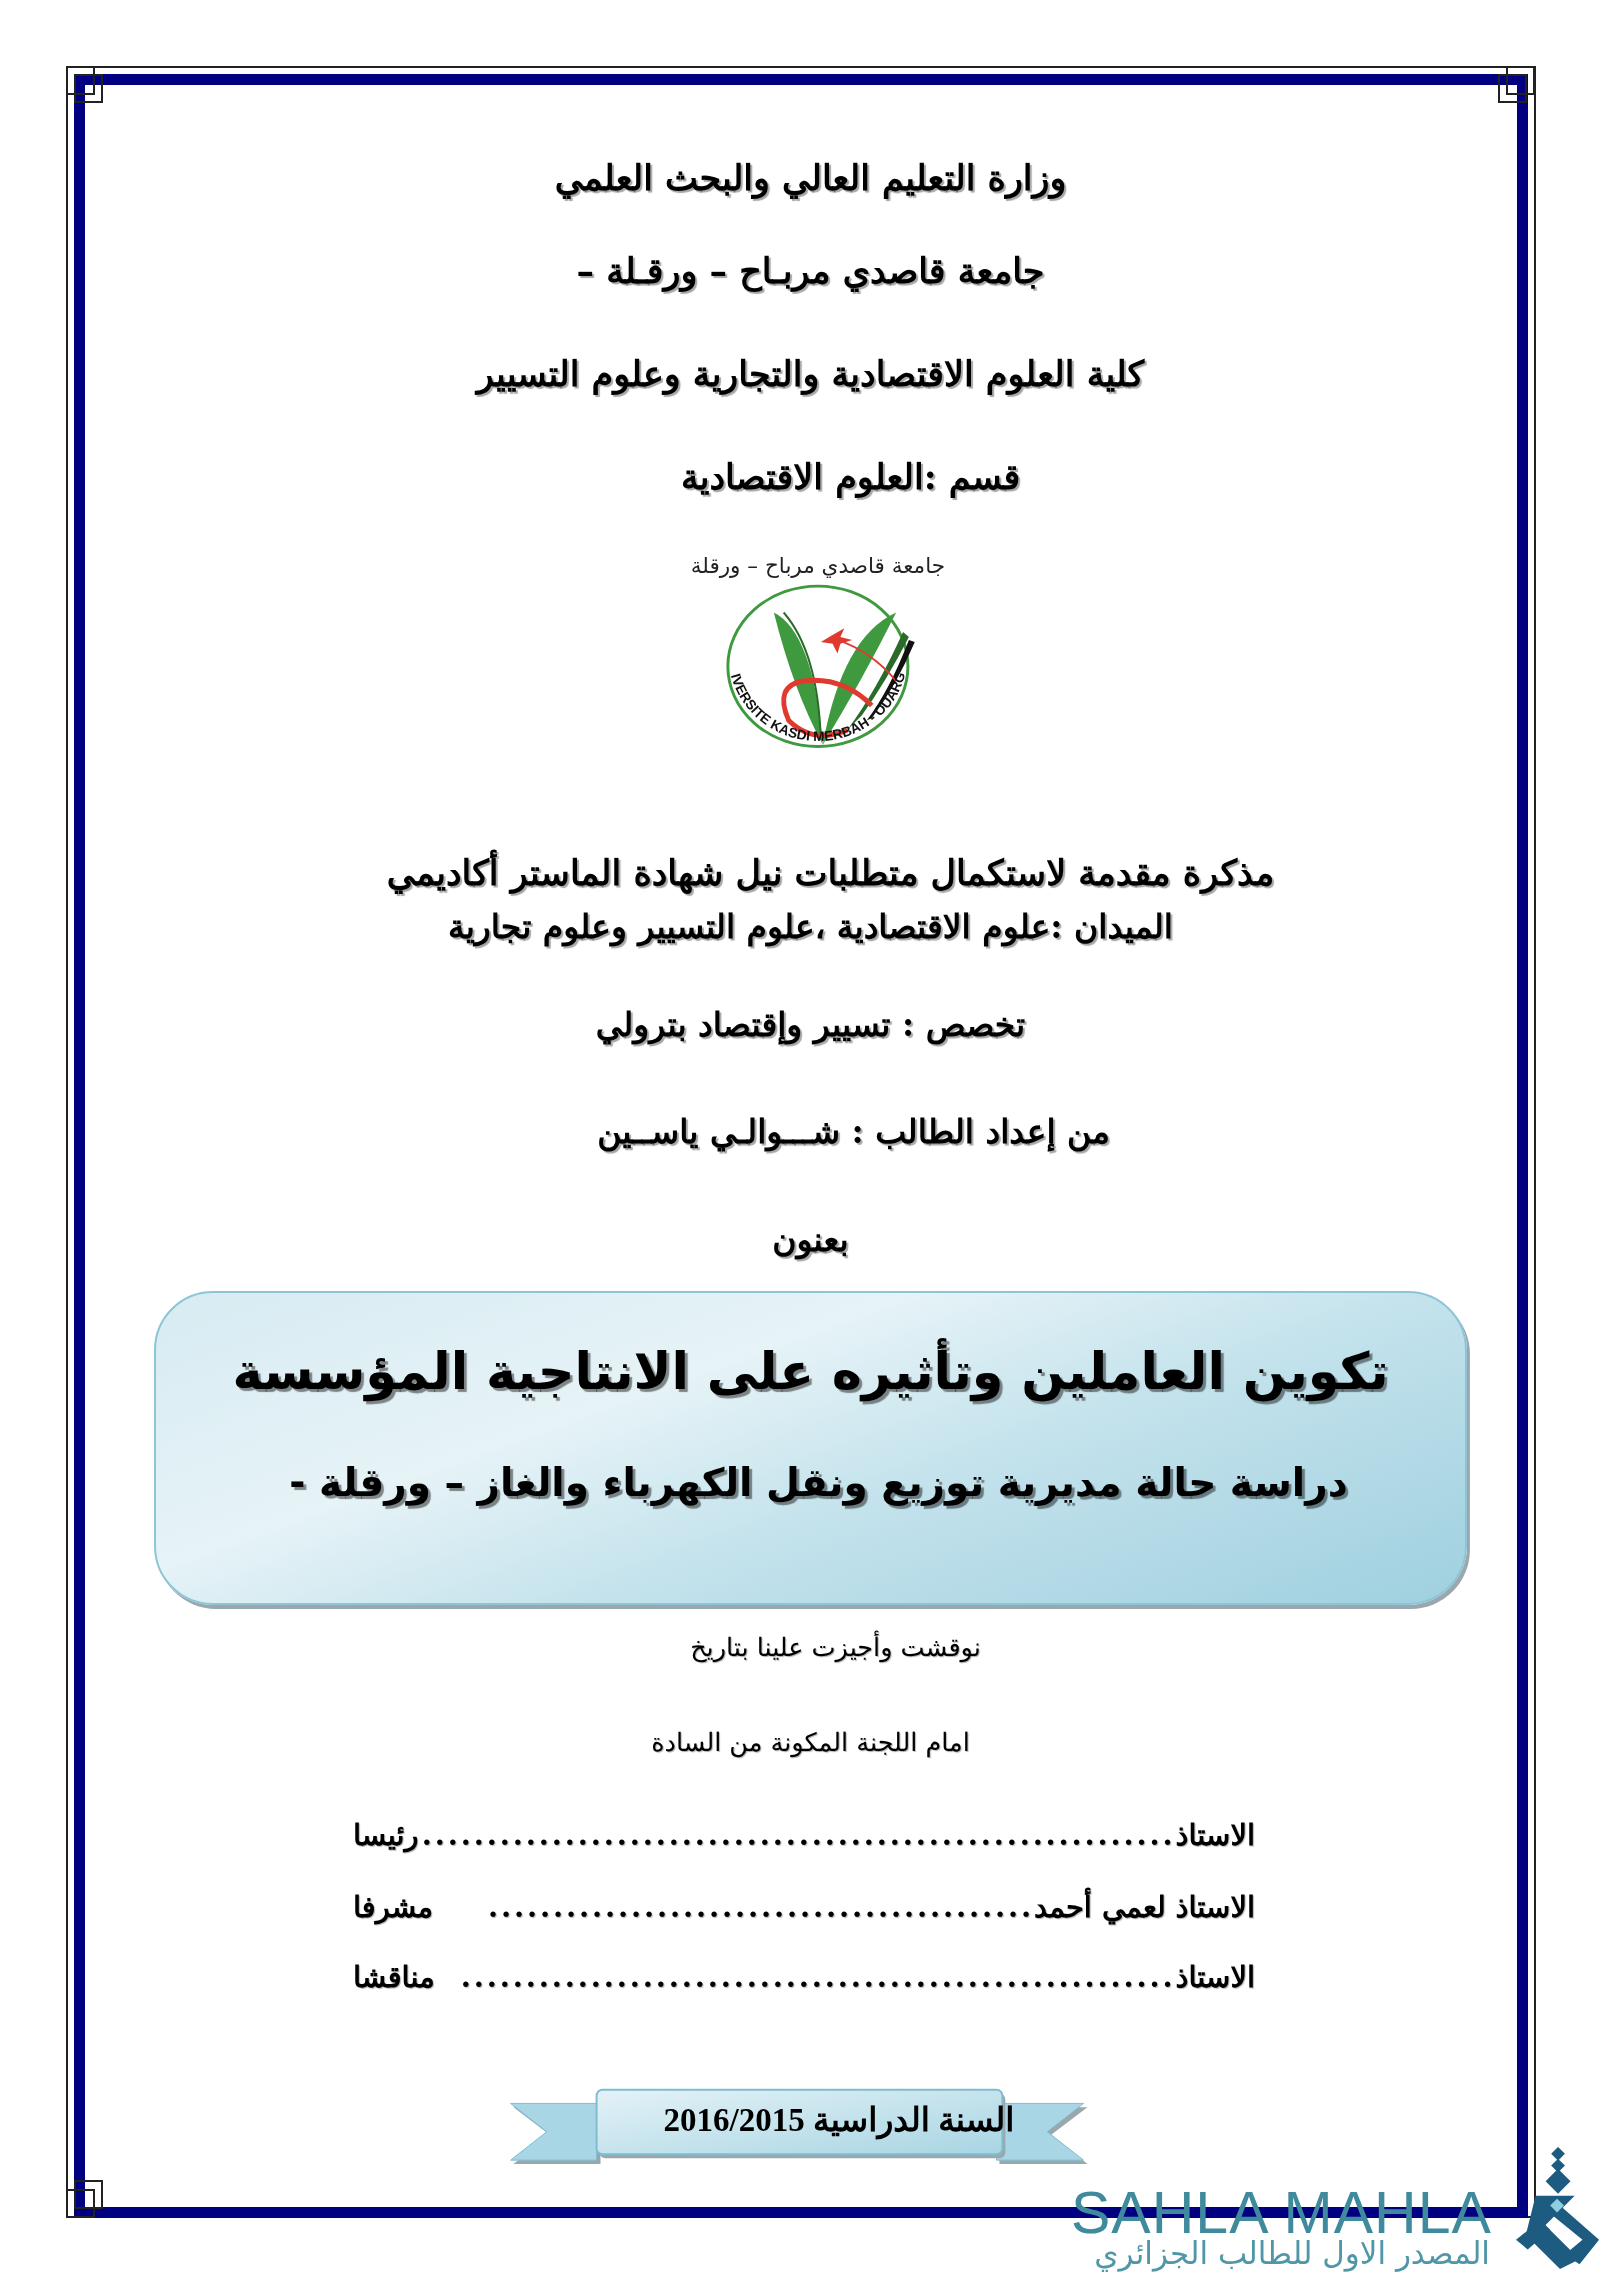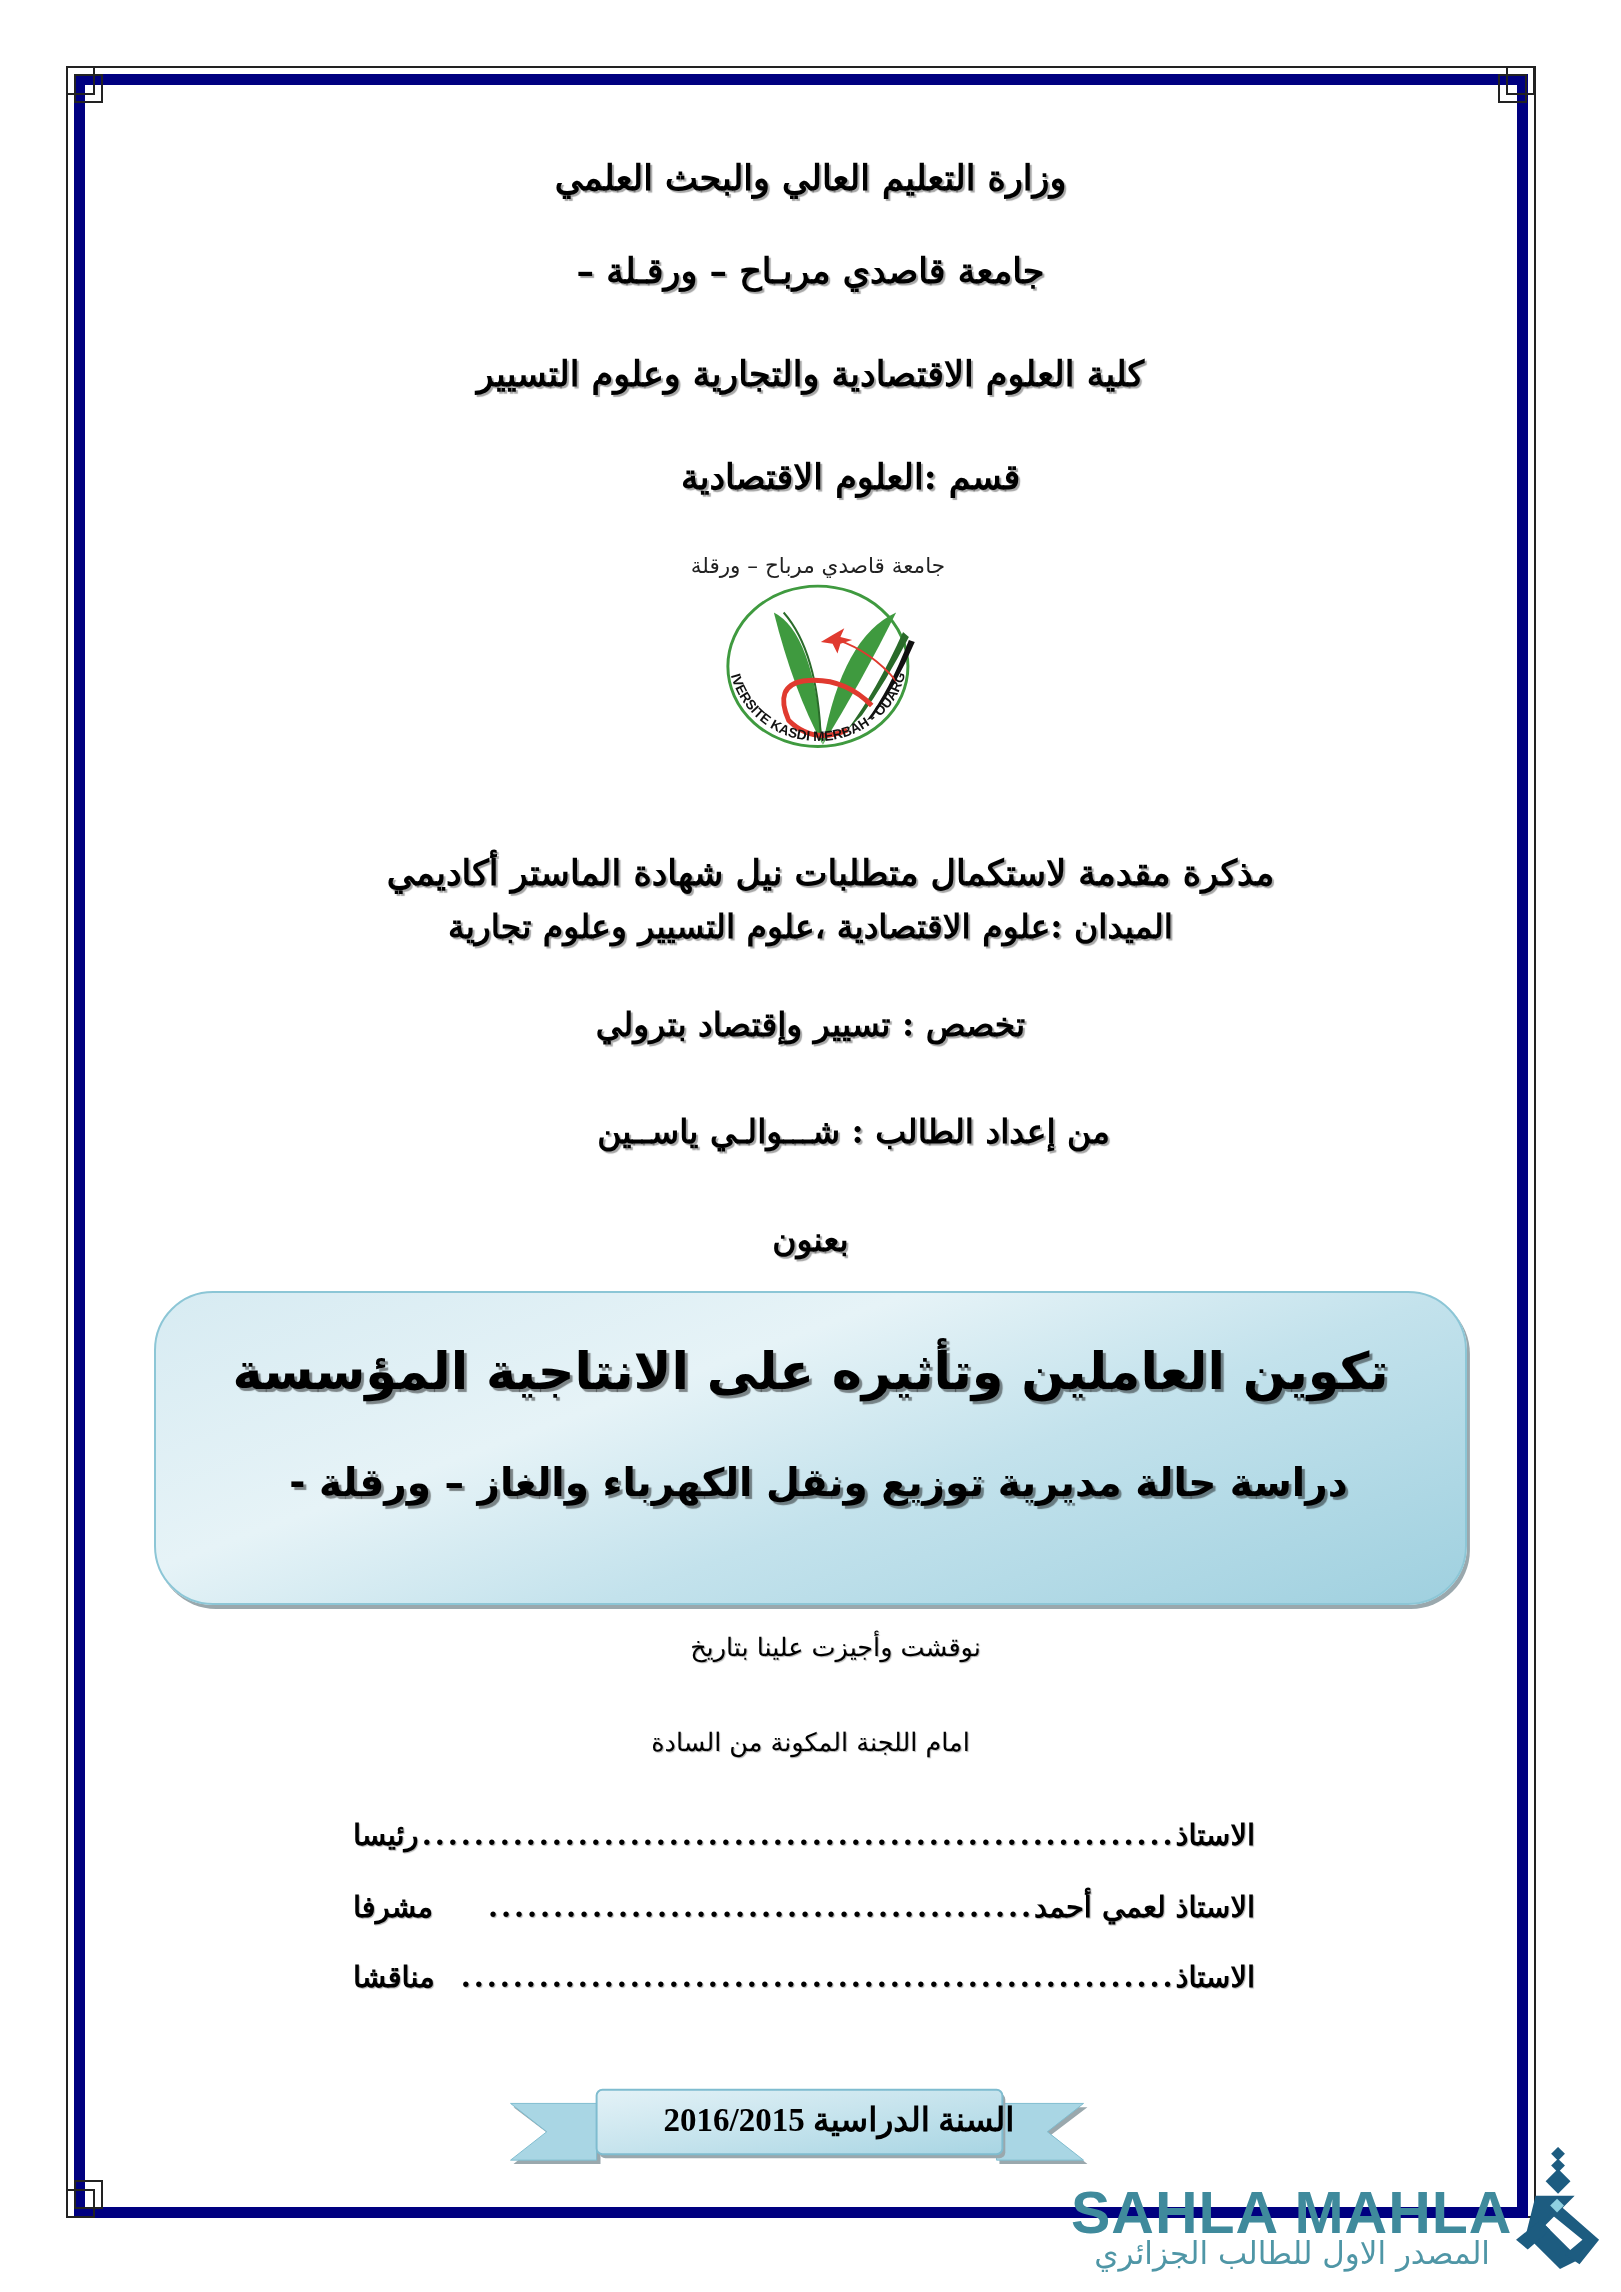--- a/index.html
+++ b/index.html
@@ -29,21 +29,21 @@
                font-size: 39px; font-weight: bold; font-family: "DejaVu Sans", sans-serif;
                text-shadow: 2.9px 2.9px 1px rgba(0,0,0,0.45); white-space: nowrap; letter-spacing: -1px; }
   .committee { position: absolute; left: 353px; width: 902px; direction: rtl; font-size: 29px; font-weight: bold;
                display: flex; align-items: baseline; white-space: nowrap; text-shadow: 1px 1px 1px rgba(0,0,0,0.3); }
   .committee .dots { flex: 1; overflow: hidden; letter-spacing: 2.9px; }
   .ribbon { position: absolute; left: 510px; top: 2078px; width: 578px; height: 88px; }
   .ribbon-text { position: absolute; left: 596px; top: 2091px; width: 486px; height: 59px; text-align: center;
                  direction: rtl; font-size: 33px; font-weight: bold; line-height: 59px; white-space: nowrap;
                  font-family: "Liberation Serif", serif; }
   .wm-latin { position: absolute; left: 1071px; top: 2184px; font-family: "Liberation Sans", sans-serif;
-              font-size: 59px; font-weight: bold; color: #3f8a9c; letter-spacing: 1px; line-height: 1; }
+              font-size: 59px; font-weight: normal; color: #3f8a9c; letter-spacing: 1px; line-height: 1; }
   .wm-arabic { position: absolute; left: 1078px; top: 2238px; width: 412px; text-align: right; direction: rtl;
                font-family: "DejaVu Sans", sans-serif; font-size: 31px; color: #4f96a6; line-height: 1; white-space: nowrap; }
   .wm-icon { position: absolute; left: 1506px; top: 2147px; width: 108px; height: 127px; }
 </style>
 </head>
 <body>
 
 <div class="frame-outer"></div>
 <div class="frame-navy"></div>
 <div class="corner" style="left:66px;top:66px;"></div>

